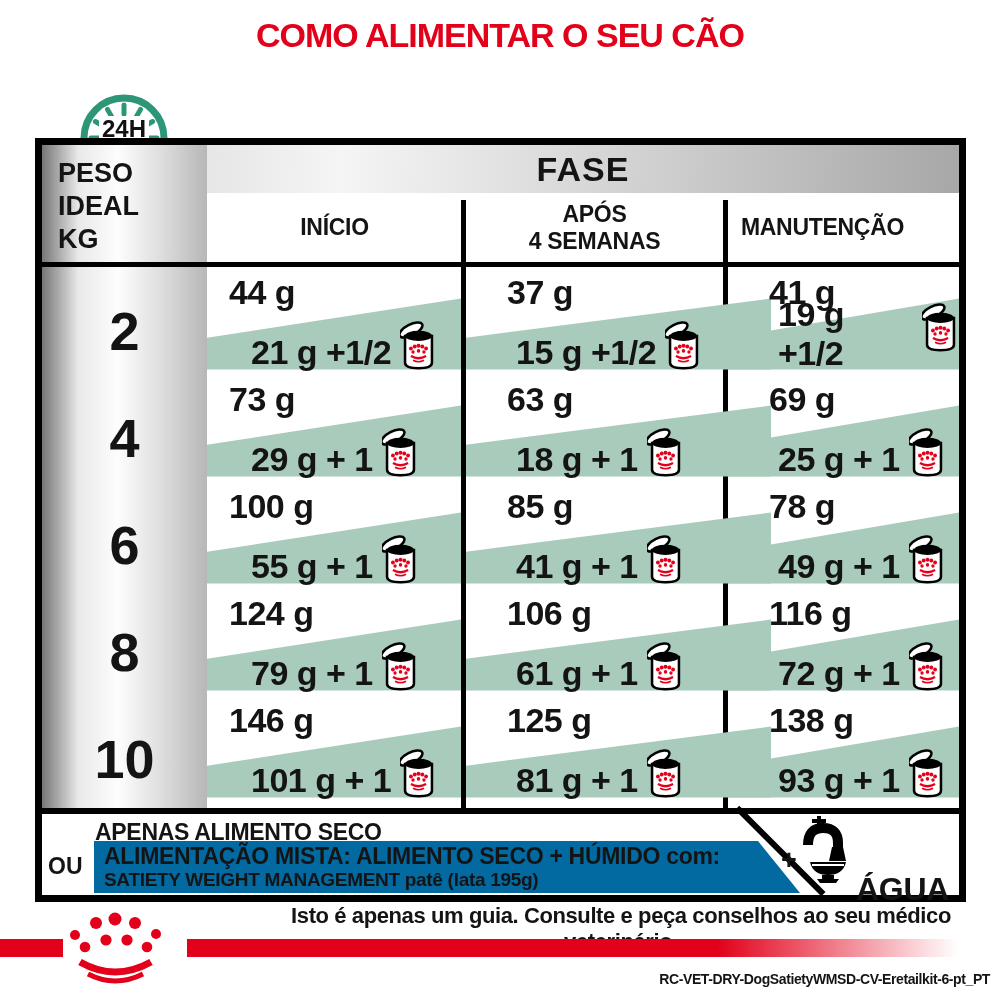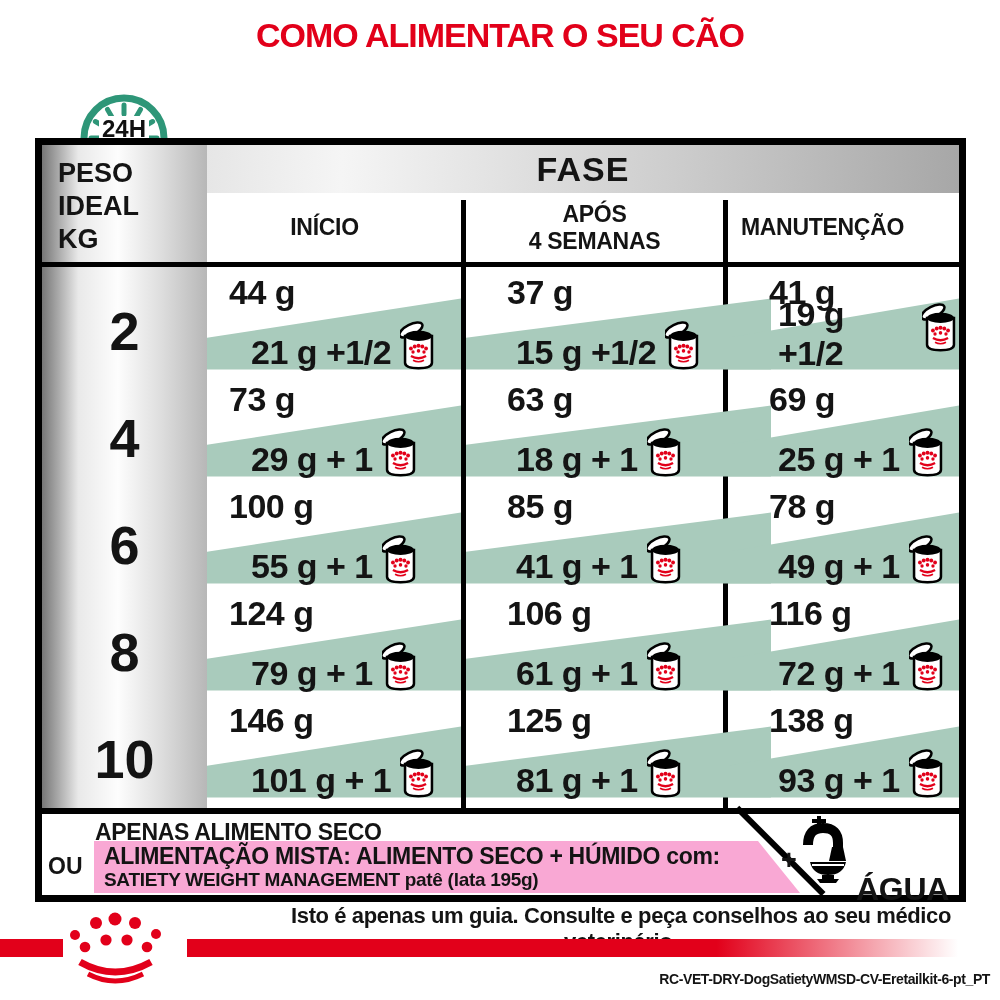--- a/index.html
+++ b/index.html
@@ -16,21 +16,21 @@
 
   .leftcol{position:absolute;left:0;top:0;width:165px;height:663px;
     background:linear-gradient(90deg,#767676 0%,#e9e9e9 22%,#fdfdfd 46%,#dedede 72%,#b7b7b7 100%);}
   .faseband{position:absolute;left:165px;top:0;width:752px;height:48px;
     background:linear-gradient(92deg,#e6e6e6 0%,#f5f5f5 18%,#cdcdcd 62%,#a7a7a7 100%);}
   .fase-label{width:100%;text-align:center;line-height:48px;font-size:34px;letter-spacing:1px;}
   .peso{position:absolute;left:0;top:12px;width:167px;text-align:left;font-size:27px;line-height:33px;margin-left:16px;}
 
   .subhead{position:absolute;top:48px;height:69px;display:flex;flex-direction:column;
            justify-content:center;text-align:center;font-size:23px;line-height:27px;letter-spacing:-0.3px;}
-  .sh1{left:164px;width:237px}.sh2{left:424px;width:257px}.sh3{left:665px;width:231px}
+  .sh1{left:174px;width:237px}.sh2{left:424px;width:257px}.sh3{left:665px;width:231px}
 
   .hrule{position:absolute;left:0;top:117px;width:917px;height:5px;background:#000;}
   .vdiv{position:absolute;top:55px;width:5px;height:608px;background:#000;}
   .vd1{left:419px}.vd2{left:681px}
 
   .row{position:absolute;left:0;width:917px;height:106px;}
   .r0{top:127px}.r1{top:234px}.r2{top:341px}.r3{top:448px}.r4{top:555px}
   .weight{position:absolute;left:0;top:6px;width:165px;height:106px;text-align:center;
           font-size:54px;line-height:106px;}
   .cell{position:absolute;top:0;height:106px;}
@@ -40,21 +40,21 @@
   .dry{position:absolute;top:1px;left:41px;font-size:34px;letter-spacing:-0.5px;}
   .c1 .dry{left:22px}
   .mix{position:absolute;bottom:5px;left:50px;display:flex;align-items:center;gap:9px;
        font-size:34px;letter-spacing:-0.5px;}
   .c1 .mix{left:44px}
   .can{width:37px;height:54px;margin-top:-12px;flex:none;}
 
   .legend-line{position:absolute;left:0;top:663px;width:917px;height:6px;background:#000;}
   .apenas{position:absolute;left:53px;top:674px;font-size:23px;letter-spacing:-0.3px;}
   .ou{position:absolute;left:6px;top:708px;font-size:23px;}
-  .greenblock{position:absolute;left:52px;top:696px;width:706px;height:52px;background:#f9a8d4;
+  .greenblock{position:absolute;left:52px;top:696px;width:706px;height:52px;background:#0369a1;
       clip-path:polygon(0 0,calc(100% - 42px) 0,100% 100%,0 100%);
       padding:2px 0 0 10px;box-sizing:border-box;}
   .gb1{font-size:23px;line-height:26px;letter-spacing:-0.3px;}
   .gb2{font-size:19px;line-height:22px;letter-spacing:-0.3px;}
   .diag{position:absolute;left:693px;top:665px;width:6px;height:122px;background:#000;
         transform-origin:0 0;transform:rotate(-45deg);}
   .plus{position:absolute;left:739px;top:700px;font-size:27px;}
   .faucet{position:absolute;left:760px;top:668px;width:46px;height:72px;}
   .agua{position:absolute;left:814px;top:726px;font-size:32px;letter-spacing:-0.3px;}
 

